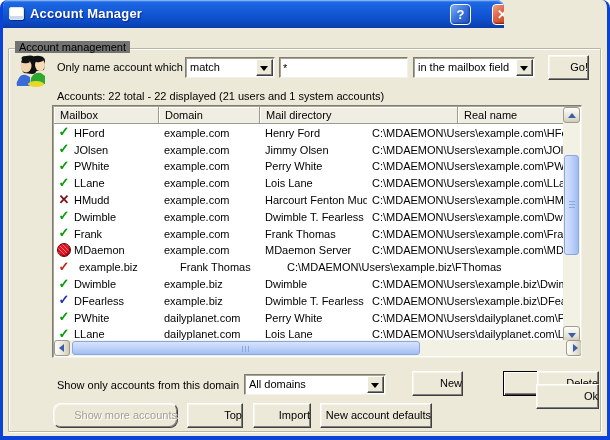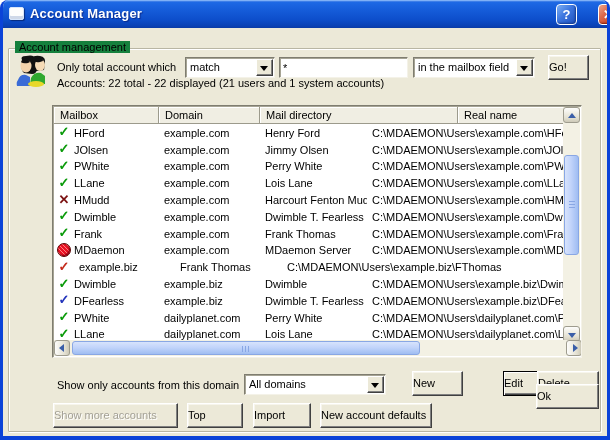--- a/index.html
+++ b/index.html
@@ -6,21 +6,21 @@
   html,body { width:610px; height:440px; background:#fff; font-family:"Liberation Sans",sans-serif; }
 
   .window{
     position:relative; width:610px; height:440px;
     background:#ECE9D8;
     border-left:3px solid #0B43D8; border-right:3px solid #0B43D8; border-bottom:4px solid #0B43D8;
     border-radius:8px 8px 0 0; overflow:hidden;
   }
   
   .titlebar{
-    position:absolute; left:-3px; top:0; width:610px; height:28px;
+    position:absolute; left:-3px; top:0; width:504px; height:28px;
     background:linear-gradient(180deg,#3E8EF3 0%,#1D68E4 9%,#155CD9 36%,#0D4ECB 70%,#0A41B4 93%,#0A3BA6 100%);
     border-radius:8px 8px 0 0; overflow:hidden;
     box-shadow:inset 0 1px 0 #7FB0F6, inset 0 2px 0 #3D7EE8;
   }
   .title-icon{
     position:absolute; left:9px; top:7px; width:15px; height:13px;
     background:#FDFDFD; border:1px solid #D8E6FA; border-radius:2px;
     box-shadow:1px 1px 1px rgba(0,0,30,.45), inset 0 -3px 0 #CFD8E8;
   }
   .title-text{
@@ -37,21 +37,21 @@
 
   .body{ position:absolute; left:0; top:28px; width:604px; height:408px; }
 
   
   .groupbox{
     position:absolute; left:5px; top:20px; width:593px; height:384px;
     border:1px solid #B9B6A3; border-radius:1px;
     box-shadow:inset 1px 1px 0 #FFFFFF, 1px 1px 0 #FFFFFF;
   }
   .groupbox-label{
-    position:absolute; left:6px; top:-8px; background:#15803d; padding:0 4px;
+    position:absolute; left:6px; top:-8px; background:#737373; padding:0 4px;
     font-size:11px; color:#000;
   }
 
   .lbl{ position:absolute; font-size:11px; color:#000; white-space:nowrap; }
 
   
   .people-icon{ position:absolute; left:11px; top:26px; width:38px; height:34px; }
 
   
   .combo,.textfield{
@@ -70,29 +70,29 @@
     border-left:4px solid transparent; border-right:4px solid transparent; border-top:5px solid #000;
   }
   .textfield input{
     position:absolute; left:3px; top:2px; width:calc(100% - 6px); height:15px;
     border:none; outline:none; font-family:"Liberation Sans",sans-serif; font-size:11px; background:transparent;
   }
 
   
   .btn{
     position:absolute; height:25px; background:#ECE9D8; font-size:11px; color:#000;
-    text-align:left; line-height:22px; cursor:default;
+    text-align:right; line-height:22px; cursor:default;
     border:1px solid; border-color:#FFFFFF #404040 #404040 #FFFFFF;
     box-shadow:inset -1px -1px 0 #808080, inset 1px 1px 0 #F7F5EC;
   }
   .btn.default{
     border-color:#000;
     box-shadow:inset 1px 1px 0 #fff, inset -1px -1px 0 #404040, inset -2px -2px 0 #808080;
   }
-  .btn.disabled{ color:#A3A095; text-shadow:1px 1px 0 #fff; }
+  .btn.disabled{ color:#A3A095; text-shadow:1px 1px 0 #fff;border-radius:8px; }
 
   
   .listview{
     position:absolute; left:49px; top:77px; width:530px; height:253px; background:#fff;
     border:1px solid; border-color:#7F7D70 #F4F2E8 #F4F2E8 #7F7D70;
     box-shadow:inset 1px 1px 0 #A6A494; overflow:hidden;
   }
   .lv-header{ position:absolute; left:1px; top:1px; width:511px; height:17px; display:flex; }
   .hcell{
     height:17px; background:#F0EEE3; font-size:11px; color:#000; padding:2px 0 0 6px;
@@ -162,21 +162,21 @@
       <ellipse cx="12" cy="12" rx="5.5" ry="6.5" fill="#F3D3AC"></ellipse>
       <path d="M7 8 Q9 4 14 5 L16 8 L14 9 Q9 10 7 8" fill="#111"></path>
       <path d="M18 4 Q20 1 26 2 Q32 3 31 9 L30 16 L22 17 Q18 14 18 4" fill="#111"></path>
       <ellipse cx="26" cy="11" rx="5" ry="6" fill="#F6DBB6"></ellipse>
       <path d="M21 7 Q23 3 28 4 L29 7 L26 8 Q22 9 21 7" fill="#111"></path>
       <path d="M4 26 Q6 20 12 21 L16 23 L16 32 L3 32 Q2 28 4 26" fill="#3A6BD6"></path>
       <path d="M17 24 Q20 18 27 19 L31 22 L31 30 L16 31 Z" fill="#2FA82F"></path>
       <ellipse cx="22" cy="30" rx="8" ry="3" fill="#E8D82A"></ellipse>
     </svg>
 
-    <span class="lbl" style="left:54px; top:33px;">Only total account which</span>
+    <span class="lbl" style="left:54px; top:33px;">Only name account which</span>
 
     <div class="combo" style="left:182px; top:29px; width:90px;">
       <span class="combo-text">match</span>
       <span class="combo-btn">
           <span class="arr-down"></span>
         </span>
     </div>
 
     <div class="textfield" style="left:276px; top:29px; width:129px;">
       <input type="text" value="*" style="">
@@ -184,21 +184,21 @@
 
     <div class="combo" style="left:410px; top:29px; width:122px;">
       <span class="combo-text">in the mailbox field</span>
       <span class="combo-btn">
           <span class="arr-down"></span>
         </span>
     </div>
 
     <div class="btn" style="left:545px; top:27px; width:41px;">Go!</div>
 
-    <span class="lbl" style="left:54px; top:49px;">Accounts:  22 total - 22 displayed (21 users and 1 system accounts)</span>
+    <span class="lbl" style="left:54px; top:62px;">Accounts:  22 total - 22 displayed (21 users and 1 system accounts)</span>
 
     <div class="listview">
       <div class="lv-header">
         <div class="hcell w1">Mailbox</div>
         <div class="hcell w2">Domain</div>
         <div class="hcell w4">Mail directory</div>
         <div class="hcell w3">Real name</div>
       </div>
       <div class="lv-rows">
           <div class="lv-row">

